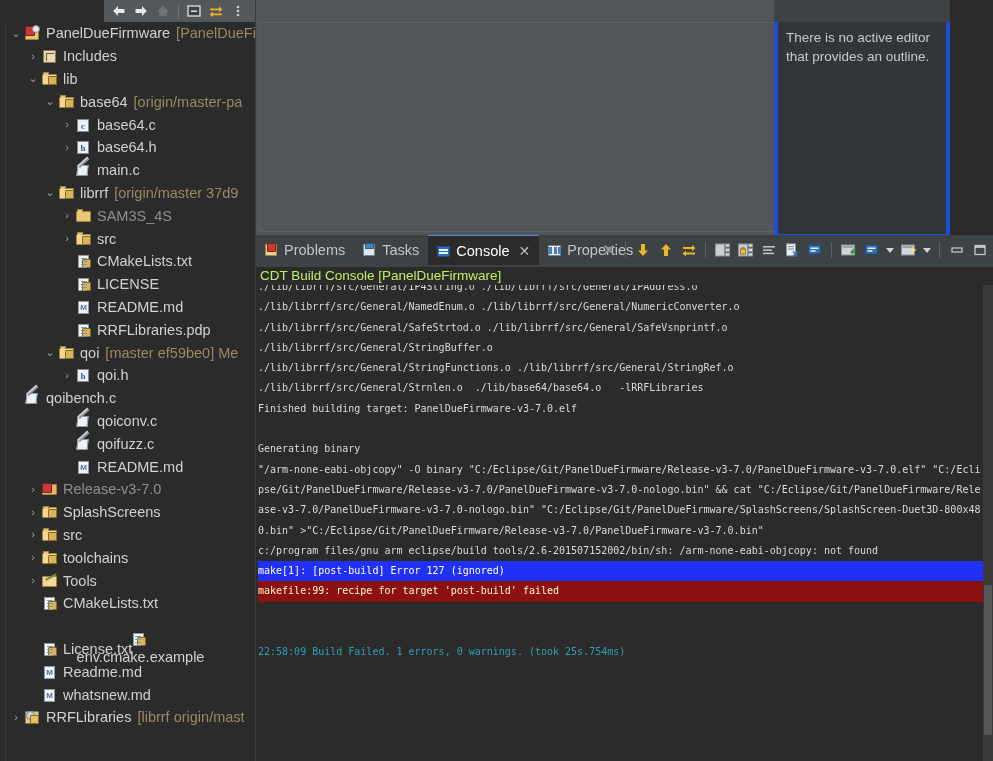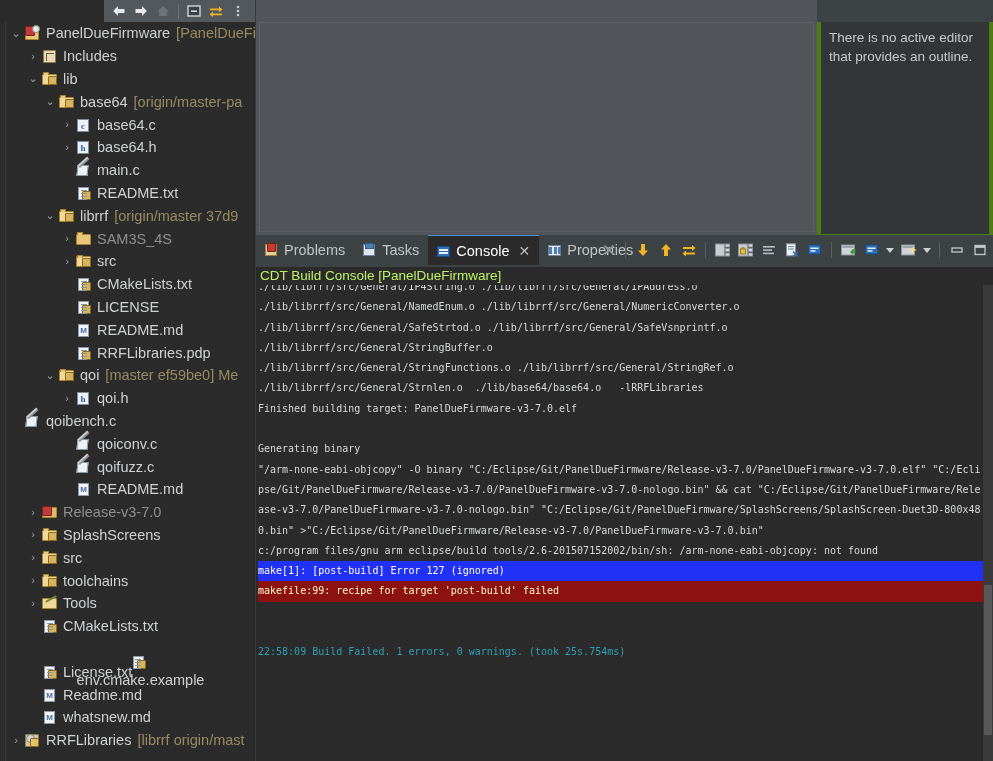--- a/index.html
+++ b/index.html
@@ -191,23 +191,23 @@
     width: 561px; height: 235px;
     background: #52565a;
   }
   #editor-inner {
     position:absolute; left:3px; top:22px; right:3px; bottom:3px;
     background:#52565a; border:1px solid #5d6165; box-sizing:border-box;
   }
 
   
   #outline {
-    position: absolute; left: 817px; top: 0;
+    position: absolute; left: 774px; top: 0;
     width: 176px; height: 238px;
-    background: #4d7c0f;
+    background: #1d4ed8;
   }
   #outline-tabstrip {
     position:absolute; left:0; top:0; width:176px; height:22px;
     background:#3d4245;
   }
   #outline-body {
     position:absolute; left:4px; top:22px; width:168px; height:212px;
     background:#333638;
     color:#c7c9cb; font-size:13.5px; line-height:19px;
     padding:6px 8px 0 8px; box-sizing:border-box;
@@ -421,29 +421,20 @@
           </span>
           <span class="lbl">base64.h</span>
         </div>
         <div class="row" style="padding-left: 59px;">
           <span class="twisty blank">&nbsp;</span>
           <span class="ficon">
             <span class="ic-pen"></span>
           </span>
           <span class="lbl">main.c</span>
         </div>
-        <div class="row" style="padding-left: 59px;">
-          <span class="twisty blank">&nbsp;</span>
-          <span class="ficon">
-            <span class="ic-file">
-              <span class="ic-badge"></span>
-            </span>
-          </span>
-          <span class="lbl">README.txt</span>
-        </div>
         <div class="row" style="padding-left: 42px;">
           <span class="twisty">⌄</span>
           <span class="ficon">
             <span class="ic-folder open">
               <span class="ic-badge"></span>
             </span>
           </span>
           <span class="lbl">librrf</span>
           <span class="git">[origin/master 37d9</span>
         </div>

